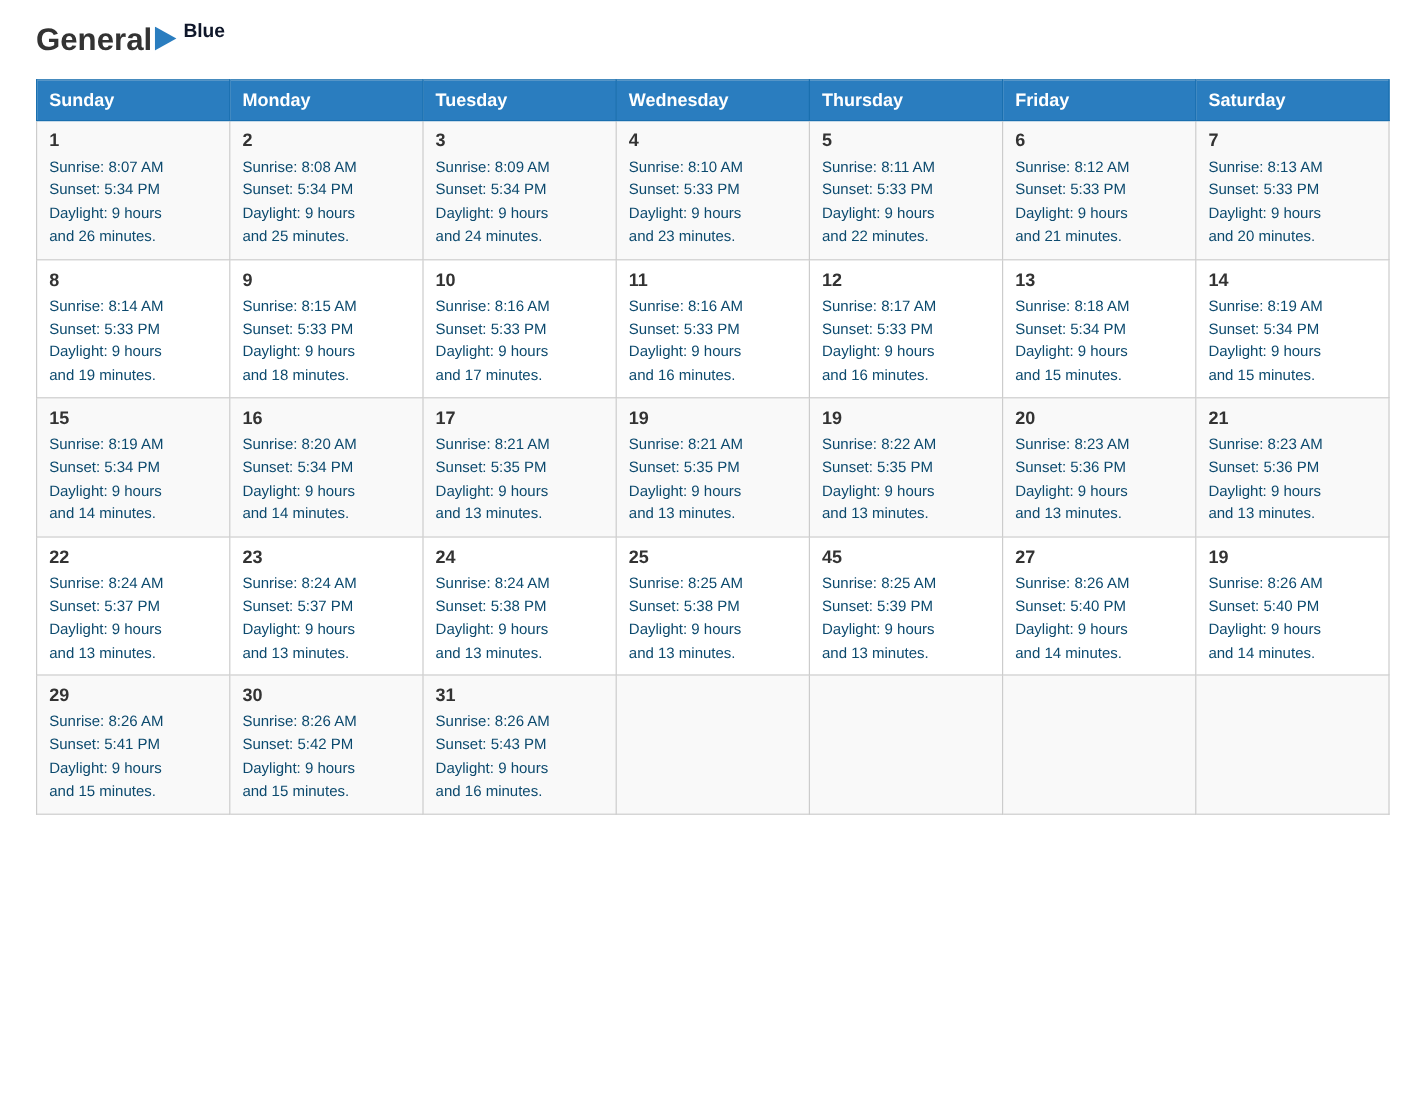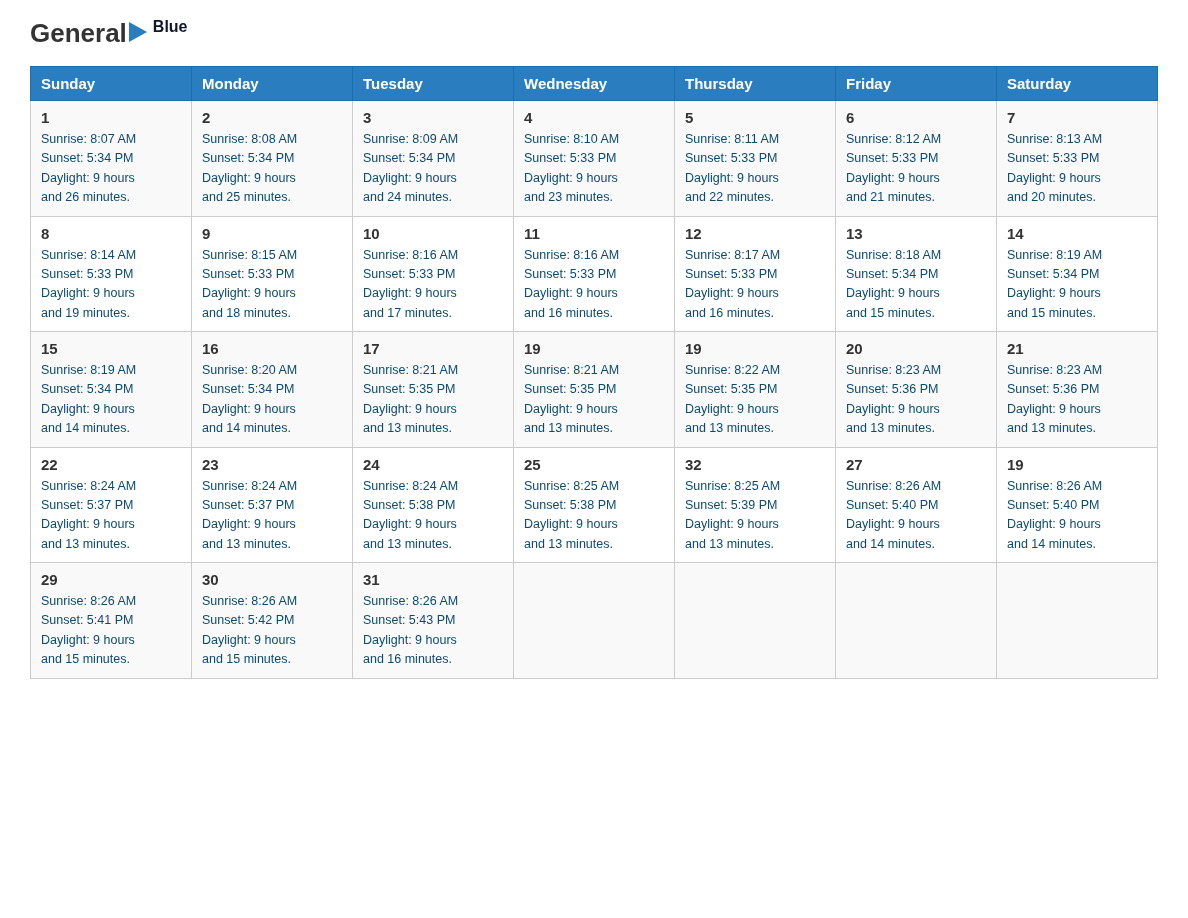--- a/index.html
+++ b/index.html
@@ -228,21 +228,21 @@
         </td>
         <td>
           <span class="day-number">24</span>
         <div class="day-info">Sunrise: 8:24 AM<br>Sunset: 5:38 PM<br>Daylight: 9 hours<br>and 13 minutes.</div>
         </td>
         <td>
           <span class="day-number">25</span>
         <div class="day-info">Sunrise: 8:25 AM<br>Sunset: 5:38 PM<br>Daylight: 9 hours<br>and 13 minutes.</div>
         </td>
         <td>
-          <span class="day-number">32</span>
+          <span class="day-number">45</span>
         <div class="day-info">Sunrise: 8:25 AM<br>Sunset: 5:39 PM<br>Daylight: 9 hours<br>and 13 minutes.</div>
         </td>
         <td>
           <span class="day-number">27</span>
         <div class="day-info">Sunrise: 8:26 AM<br>Sunset: 5:40 PM<br>Daylight: 9 hours<br>and 14 minutes.</div>
         </td>
         <td>
           <span class="day-number">19</span>
         <div class="day-info">Sunrise: 8:26 AM<br>Sunset: 5:40 PM<br>Daylight: 9 hours<br>and 14 minutes.</div>
         </td>

